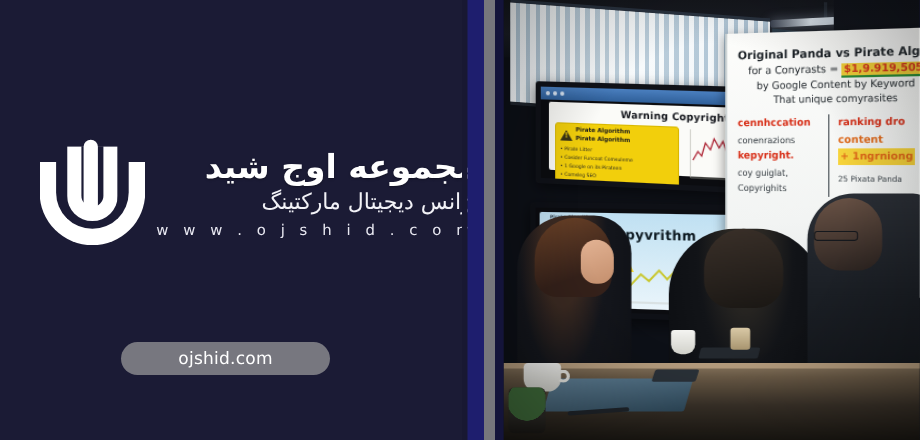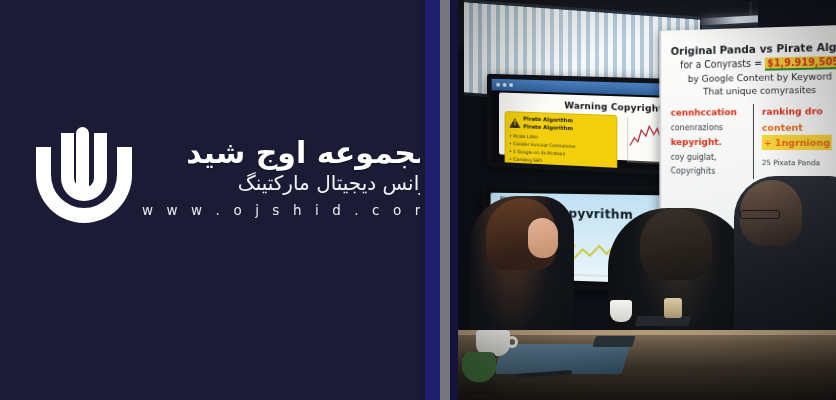--- a/index.html
+++ b/index.html
@@ -395,20 +395,21 @@
       </div>
 
       <div id="logo-mark">
         <div class="u-outer"></div>
         <div class="u-inner"></div>
         <div class="bar"></div>
       </div>
 
     </div>
 
+    <div id="domain-pill">ojshid.com</div>
   </div>
 
   <div class="stripe" id="stripe-navy-a"></div>
   <div class="stripe" id="stripe-blue"></div>
   <div class="stripe" id="stripe-gray"></div>
   <div class="stripe" id="stripe-navy-b"></div>
 
   <div id="photo">
 
     <div id="ceiling"></div>

